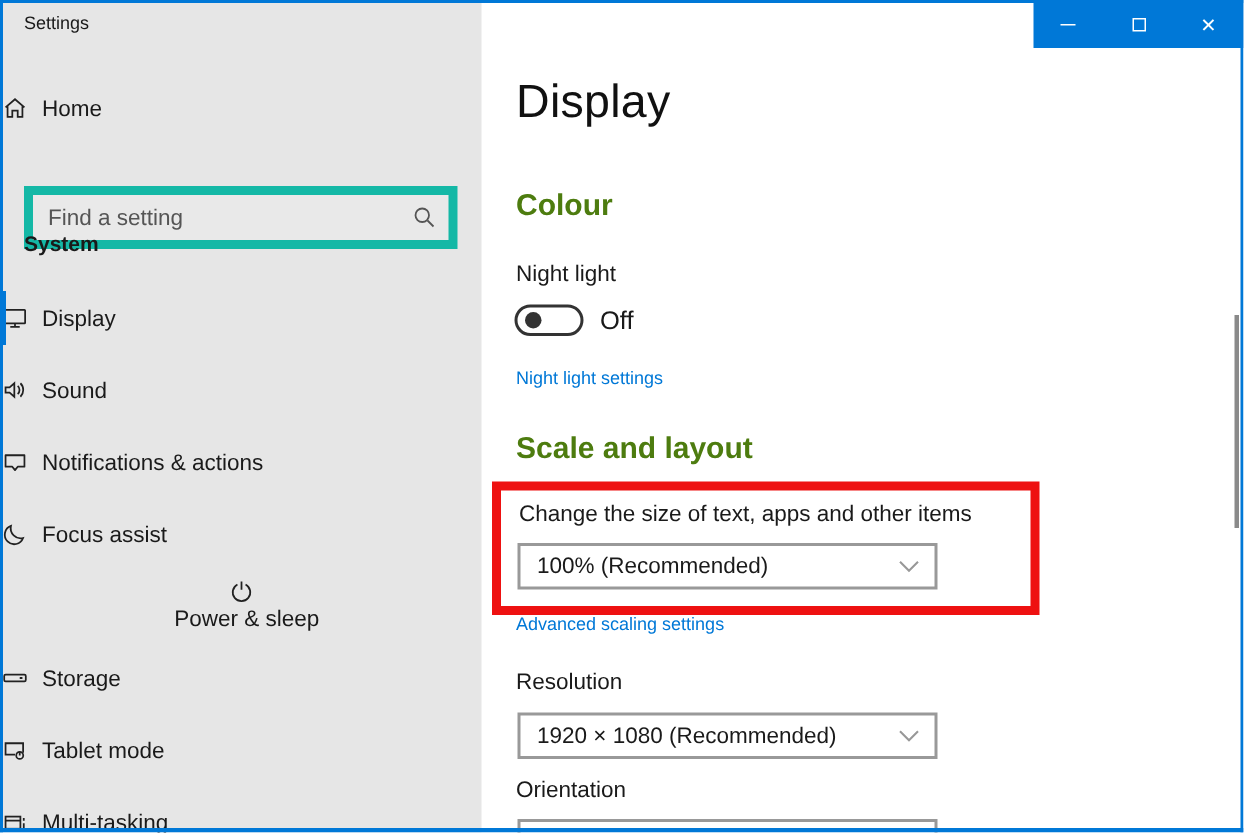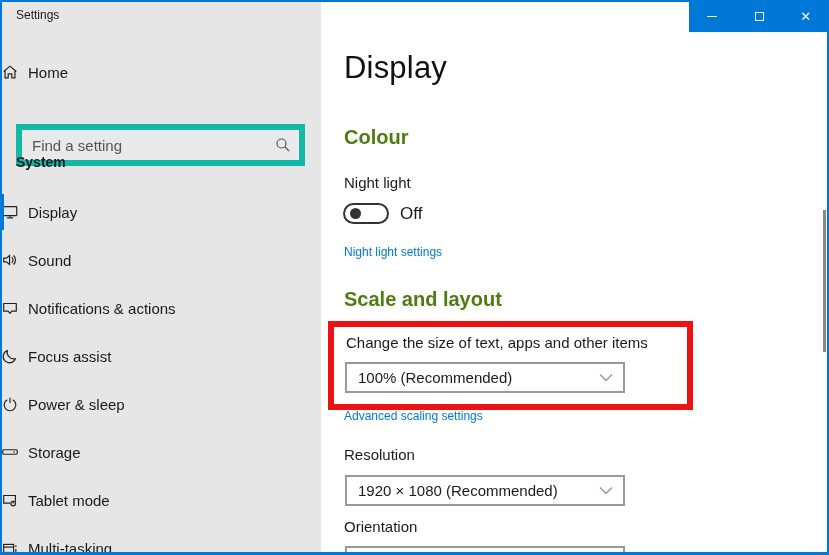--- a/index.html
+++ b/index.html
@@ -30,21 +30,21 @@
   
   #app-title { left:16px; top:8px; font-size:12px; color:#1a1a1a; z-index:5; }
 
   .nav-row { left:0; width:321px; height:40px; display:flex; align-items:center;
     cursor:default; }
   .nav-row .icon { width:20px; height:20px; flex:0 0 20px; display:flex;
     align-items:center; justify-content:center; }
   .nav-row .lbl { margin-left:8px; font-size:15px; color:#1a1a1a; white-space:nowrap; }
   #home-row { top:52px; }
   #row-0 { top:192px; } #row-1 { top:240px; } #row-2 { top:288px; }
-  #row-3 { top:336px; } #row-4 { top:384px; } #row-5 { top:432px; }
+  #row-3 { top:336px; } #row-4 { top:384px;flex-direction:column; } #row-5 { top:432px; }
   #row-6 { top:480px; } #row-7 { top:528px; }
   #sel-bar { left:0; top:194px; width:4px; height:36px; background:#0078d7; z-index:61; }
 
   #search-box { left:16px; top:103px; width:289px; height:42px;
     border:6px solid #14b8a6; background:#e9e9e9; display:flex; align-items:center;margin-top:21px; }
   #search-input { flex:1; border:none; outline:none; background:transparent;
     font-family:"Liberation Sans", sans-serif; font-size:15px; color:#333;
     padding:0 4px 0 10px; height:100%; }
   #search-input::placeholder { color:#555; opacity:1; }
   #search-glass { width:24px; flex:0 0 24px; display:flex; align-items:center; }

